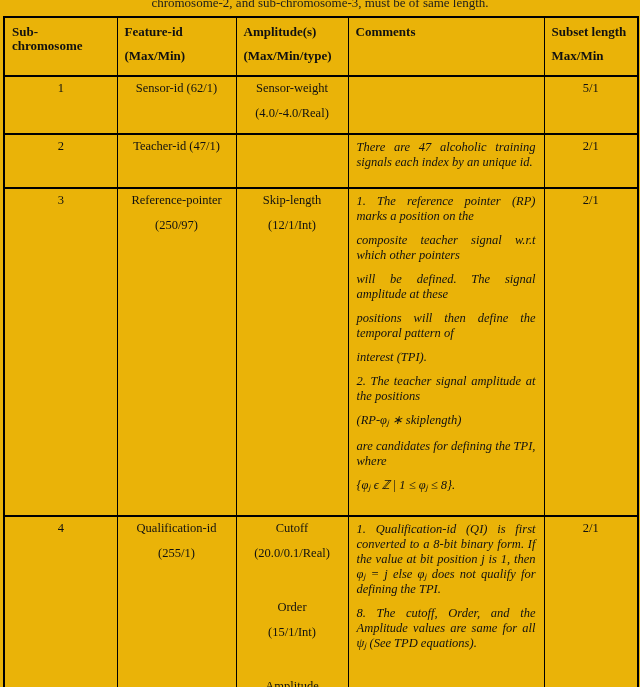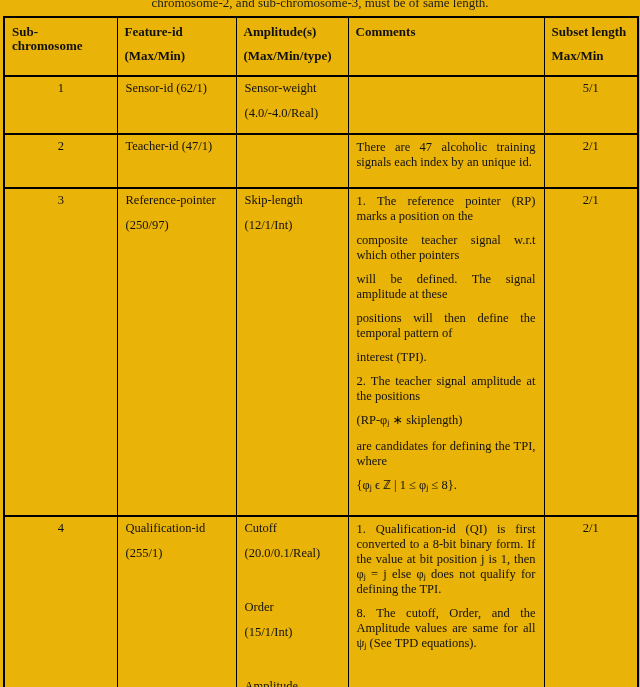--- a/index.html
+++ b/index.html
@@ -64,28 +64,29 @@
   th {
     font-weight: bold;
     font-size: 13px;
     text-align: left;
     padding-left: 7px;
   }
   .hline { line-height: 14px; margin: 3px 0 10px 0; }
   .hline + .hline { margin-top: 1px; }
 
   .cell-center { text-align: center; padding-left: 2px; padding-right: 2px; }
-  .aline { line-height: 14px; margin: 0 0 11px 0; }
+  .aline { line-height: 14px; margin: 0 0 11px 0; text-align: center; }
   .agap  { margin-top: 40px; }
 
   td.comments { padding: 5px 8px 2px 8px; }
   .cpar {
     margin: 0 0 9px 0;
     line-height: 15px;
     text-align: justify;
+    font-style: italic;
   }
   .cpar.gap { }
   .cpar.math {
     text-align: left;
     margin-top: 2px;
     margin-bottom: 11px;
   }
   tr.hdr  { height: 45px; margin-top: 24px; }
   tr.r1   { height: 45px; }
   tr.r2   { height: 54px; }

